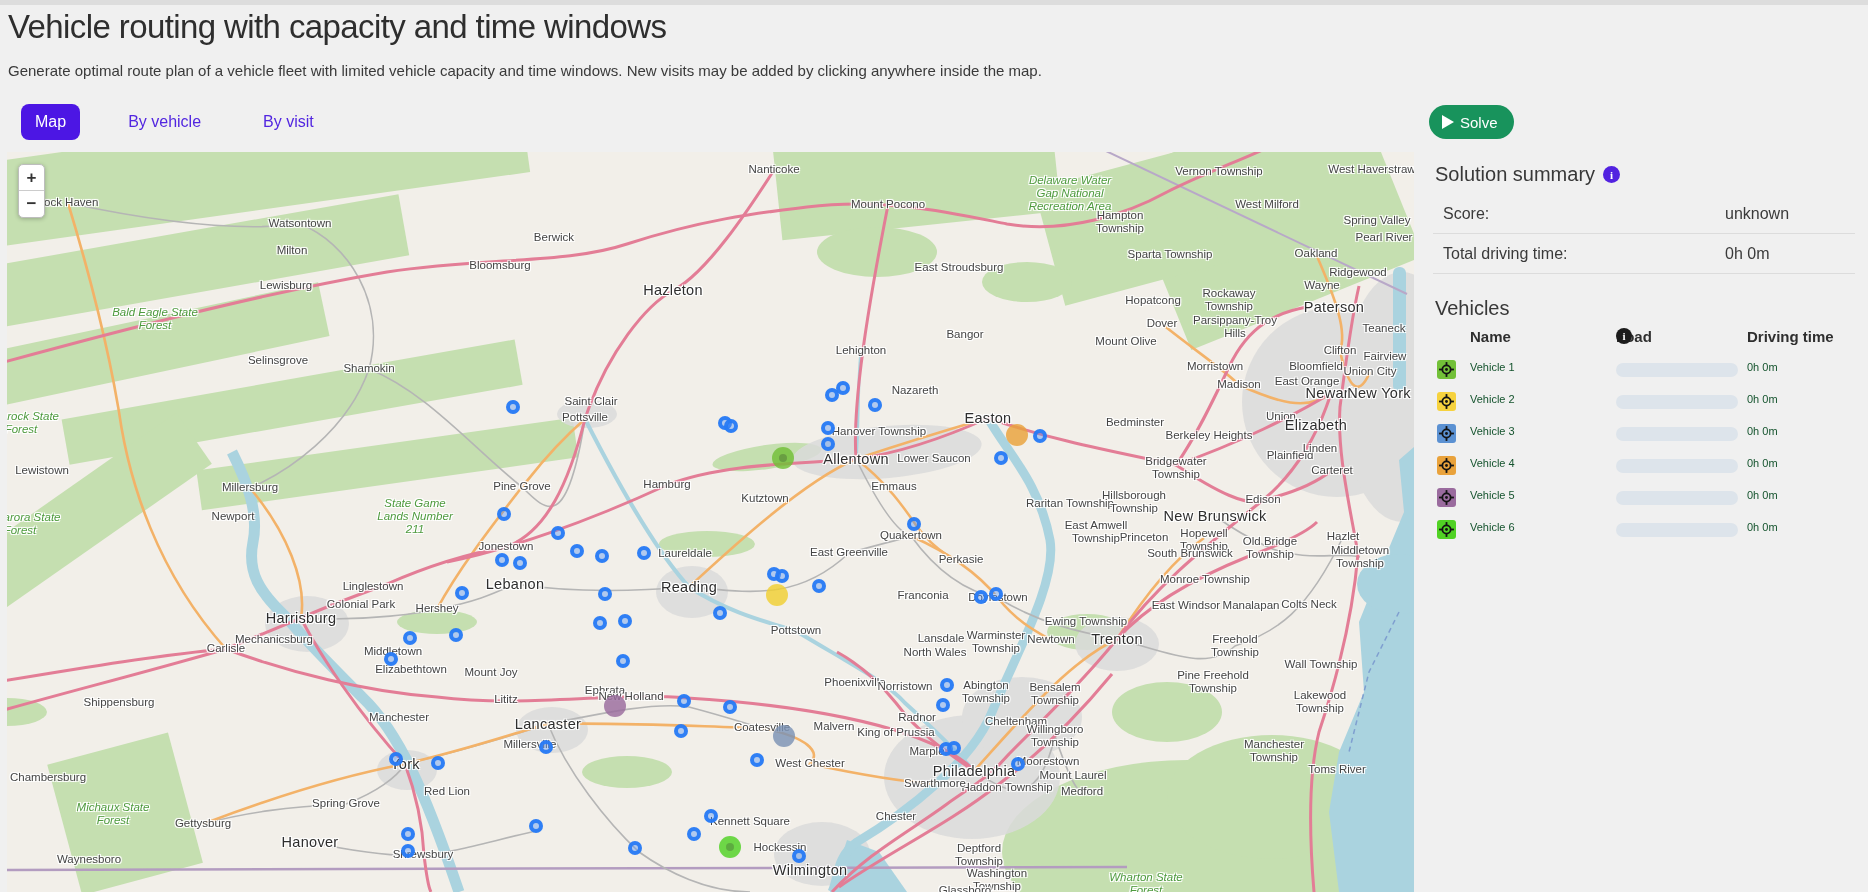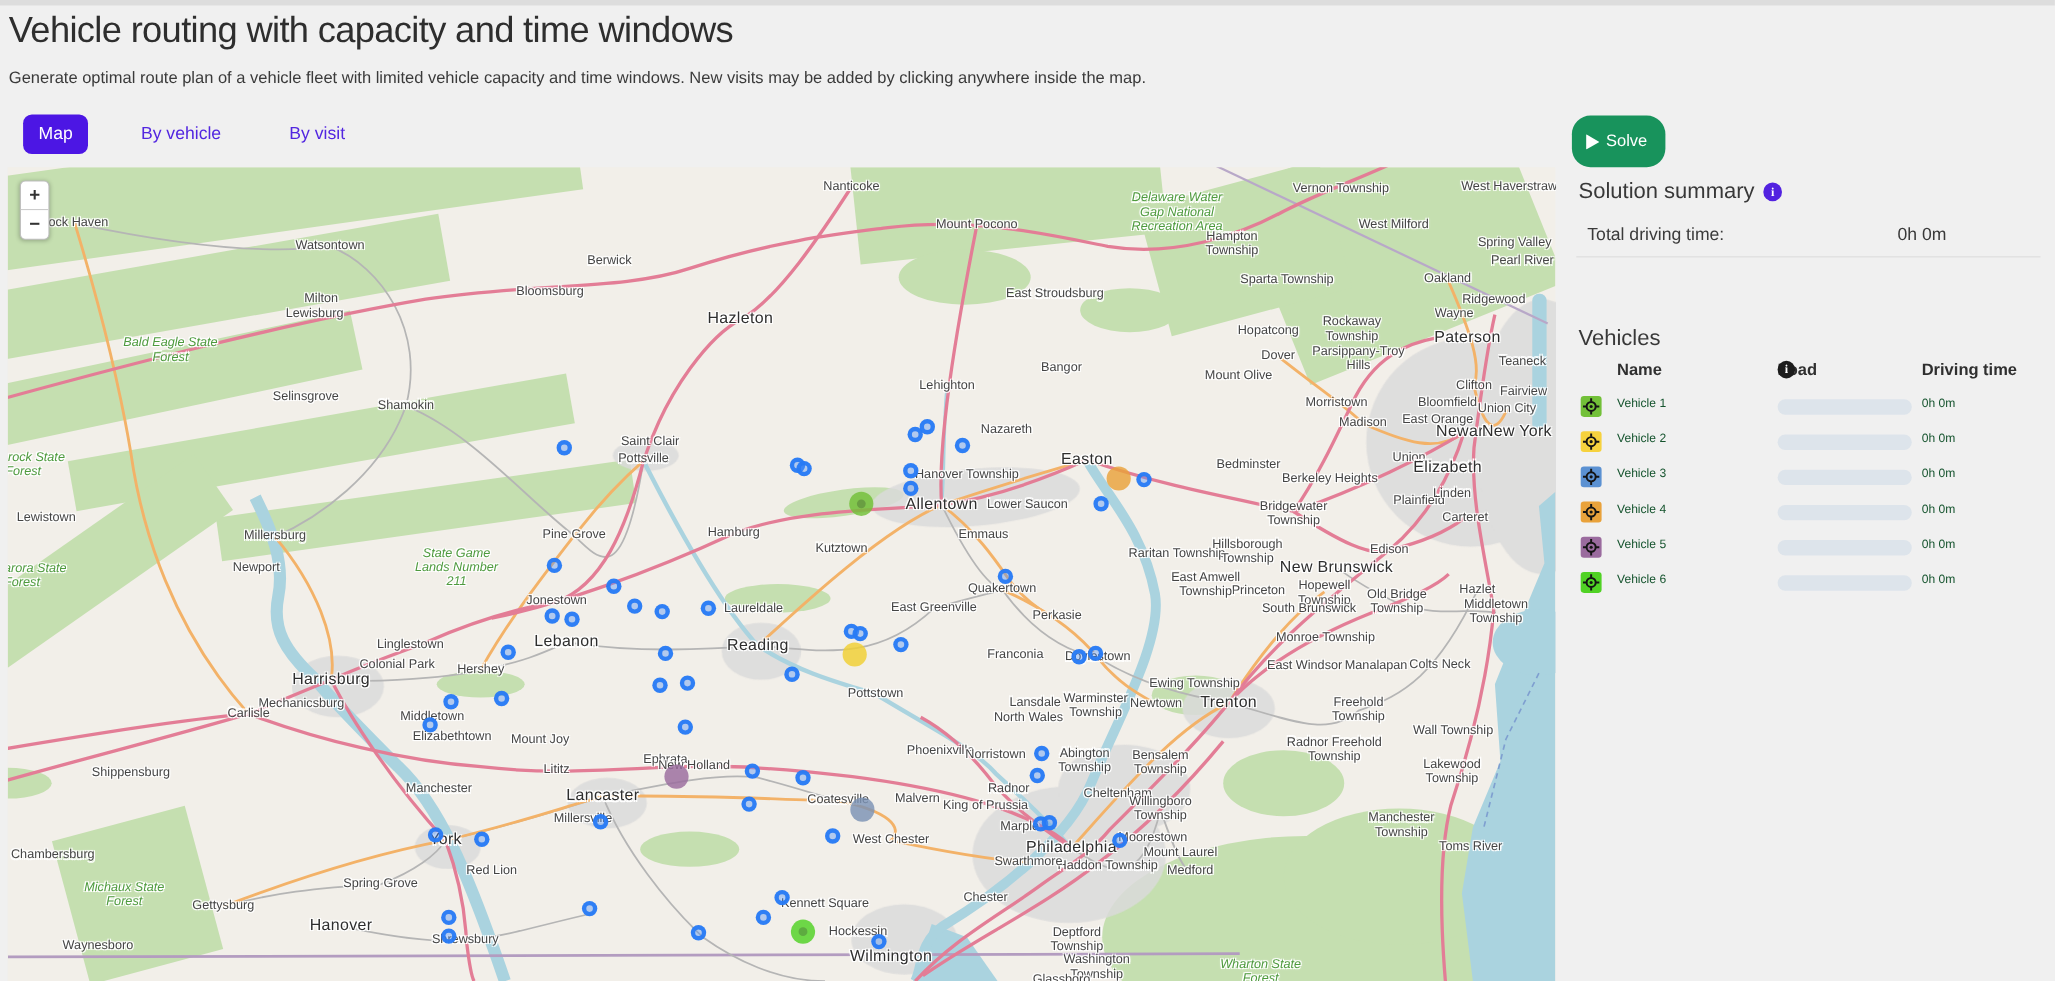--- a/index.html
+++ b/index.html
@@ -30,21 +30,21 @@
     transform:translate(-11px,-11px); opacity:0.82; cursor:pointer; }
   .depot .dot { position:absolute; left:7px; top:7px; width:8px; height:8px; border-radius:50%;
     background:rgba(0,0,0,0.25); }
   #zoomctl { position:absolute; left:11px; top:12px; width:27px; background:#fff;
     border:1px solid #bdbdbd; border-radius:5px; box-shadow:0 1px 4px rgba(0,0,0,0.25); }
   .zbtn { width:100%; height:26px; display:flex; align-items:center; justify-content:center;
     font-size:17px; font-weight:bold; color:#333; cursor:pointer; }
   .zbtn:first-child { border-bottom:1px solid #ccc; }
   
   #sidebar { position:absolute; left:1414px; top:0; width:454px; height:892px; }
-  #solve { position:absolute; left:15px; top:105px; height:47px; padding:0 16px 0 12px;
+  #solve { position:absolute; left:15px; top:105px; height:34px; padding:0 16px 0 12px;
     background:#18935c; border:none; border-radius:17px; color:#fff; font-size:15px;
     display:flex; align-items:center; gap:6px; cursor:pointer; font-family:inherit; }
   .h2 { font-size:20px; color:#383838; display:flex; align-items:center; gap:8px; }
   #summary-heading { position:absolute; left:21px; top:163px; }
   .info-badge { width:17px; height:17px; border-radius:50%; background:#5222e0; color:#fff;
     font-size:11px; font-weight:bold; display:inline-flex; align-items:center;
     justify-content:center; font-family:"Liberation Serif", serif; cursor:pointer; }
   .info-badge.dark { background:#1c1c1c; width:16px; height:16px; }
   #summary-rows { position:absolute; left:19px; top:194px; width:422px; }
   .srow { height:40px; display:flex; align-items:center; border-bottom:1px solid #dcdcdc;
@@ -174,21 +174,21 @@
       <path d="M1351,402 C1342,350 1330,300 1333,255 C1340,200 1346,160 1352,134"></path>
       <path d="M1351,402 C1346,460 1332,520 1312,580 C1302,620 1302,680 1307,740"></path>
       <path d="M967,619 C942,602 912,582 889,551 C872,530 852,512 830,500"></path>
       <path d="M832,735 C882,700 942,672 992,632 C1032,602 1072,562 1105,522"></path>
       <path d="M1169,313 C1210,340 1240,355 1256,348 C1290,340 1310,330 1324,319"></path>
     </g>
   </svg>
   <div id="labels-layer">
       <span class="maplabel" style="left: 61px; top: 51px;">Lock Haven</span>
       <span class="maplabel" style="left: 293px; top: 72px;">Watsontown</span>
-      <span class="maplabel" style="left: 285px; top: 99px; margin-top: 21px;">Milton</span>
+      <span class="maplabel" style="left: 285px; top: 99px;">Milton</span>
       <span class="maplabel" style="left: 279px; top: 134px;">Lewisburg</span>
       <span class="maplabel" style="left: 271px; top: 209px;">Selinsgrove</span>
       <span class="maplabel" style="left: 362px; top: 217px;">Shamokin</span>
       <span class="maplabel" style="left: 493px; top: 114px;">Bloomsburg</span>
       <span class="maplabel" style="left: 547px; top: 86px;">Berwick</span>
       <span class="maplabel" style="left: 767px; top: 18px;">Nanticoke</span>
       <span class="maplabel c" style="left: 666px; top: 138px;">Hazleton</span>
       <span class="maplabel" style="left: 881px; top: 53px;">Mount Pocono</span>
       <span class="maplabel" style="left: 952px; top: 116px;">East Stroudsburg</span>
       <span class="maplabel" style="left: 854px; top: 199px;">Lehighton</span>
@@ -268,21 +268,21 @@
       <span class="maplabel" style="left: 1075px; top: 640px;">Medford</span>
       <span class="maplabel" style="left: 920px; top: 600px;">Marple</span>
       <span class="maplabel" style="left: 928px; top: 632px;">Swarthmore</span>
       <span class="maplabel" style="left: 889px; top: 665px;">Chester</span>
       <span class="maplabel wrap" style="left: 972px; top: 703px;">Deptford Township</span>
       <span class="maplabel wrap" style="left: 990px; top: 728px;">Washington Township</span>
       <span class="maplabel" style="left: 958px; top: 739px;">Glassboro</span>
       <span class="maplabel" style="left: 1330px; top: 618px;">Toms River</span>
       <span class="maplabel wrap" style="left: 1313px; top: 550px;">Lakewood Township</span>
       <span class="maplabel wrap" style="left: 1267px; top: 599px;">Manchester Township</span>
-      <span class="maplabel wrap" style="left: 1206px; top: 530px;">Radnor Freehold Township</span>
+      <span class="maplabel wrap" style="left: 1206px; top: 530px;">Pine Freehold Township</span>
       <span class="maplabel wrap" style="left: 1228px; top: 494px;">Freehold Township</span>
       <span class="maplabel" style="left: 1244px; top: 454px;">Manalapan</span>
       <span class="maplabel" style="left: 1302px; top: 453px;">Colts Neck</span>
       <span class="maplabel wrap" style="left: 1314px; top: 513px;">Wall Township</span>
       <span class="maplabel wrap" style="left: 1197px; top: 388px;">Hopewell Township</span>
       <span class="maplabel" style="left: 1137px; top: 386px;">Princeton</span>
       <span class="maplabel wrap" style="left: 1183px; top: 402px;">South Brunswick</span>
       <span class="maplabel wrap" style="left: 1198px; top: 428px;">Monroe Township</span>
       <span class="maplabel wrap" style="left: 1089px; top: 380px;">East Amwell Township</span>
       <span class="maplabel wrap" style="left: 1063px; top: 352px;">Raritan Township</span>
@@ -412,20 +412,24 @@
     <span>Solve</span>
   </button>
 
   <div id="summary-heading" class="h2">
     <span>Solution summary</span>
     <span class="info-badge">i</span>
   </div>
 
   <div id="summary-rows">
     <div class="srow">
+      <span class="lab">Score:</span>
+      <span>unknown</span>
+    </div>
+    <div class="srow">
       <span class="lab">Total driving time:</span>
       <span>0h 0m</span>
     </div>
   </div>
 
   <div id="vehicles-heading" class="h2">
     <span>Vehicles</span>
   </div>
 
   <div id="vtable">

